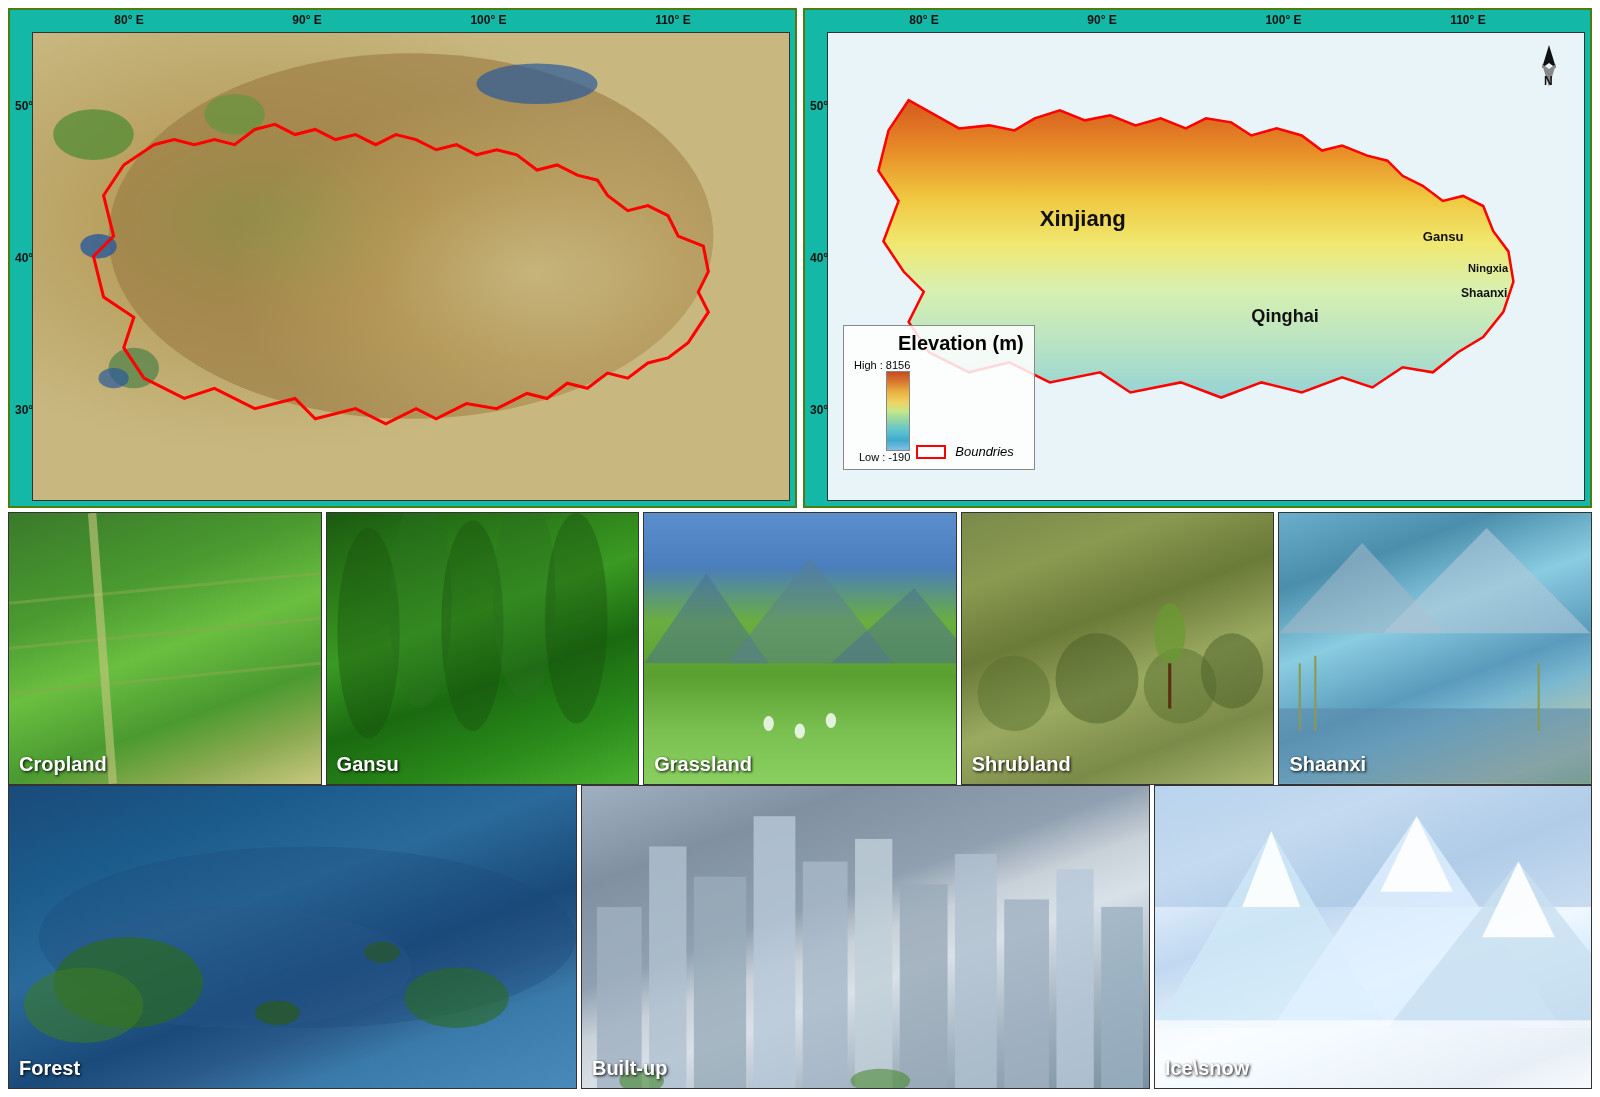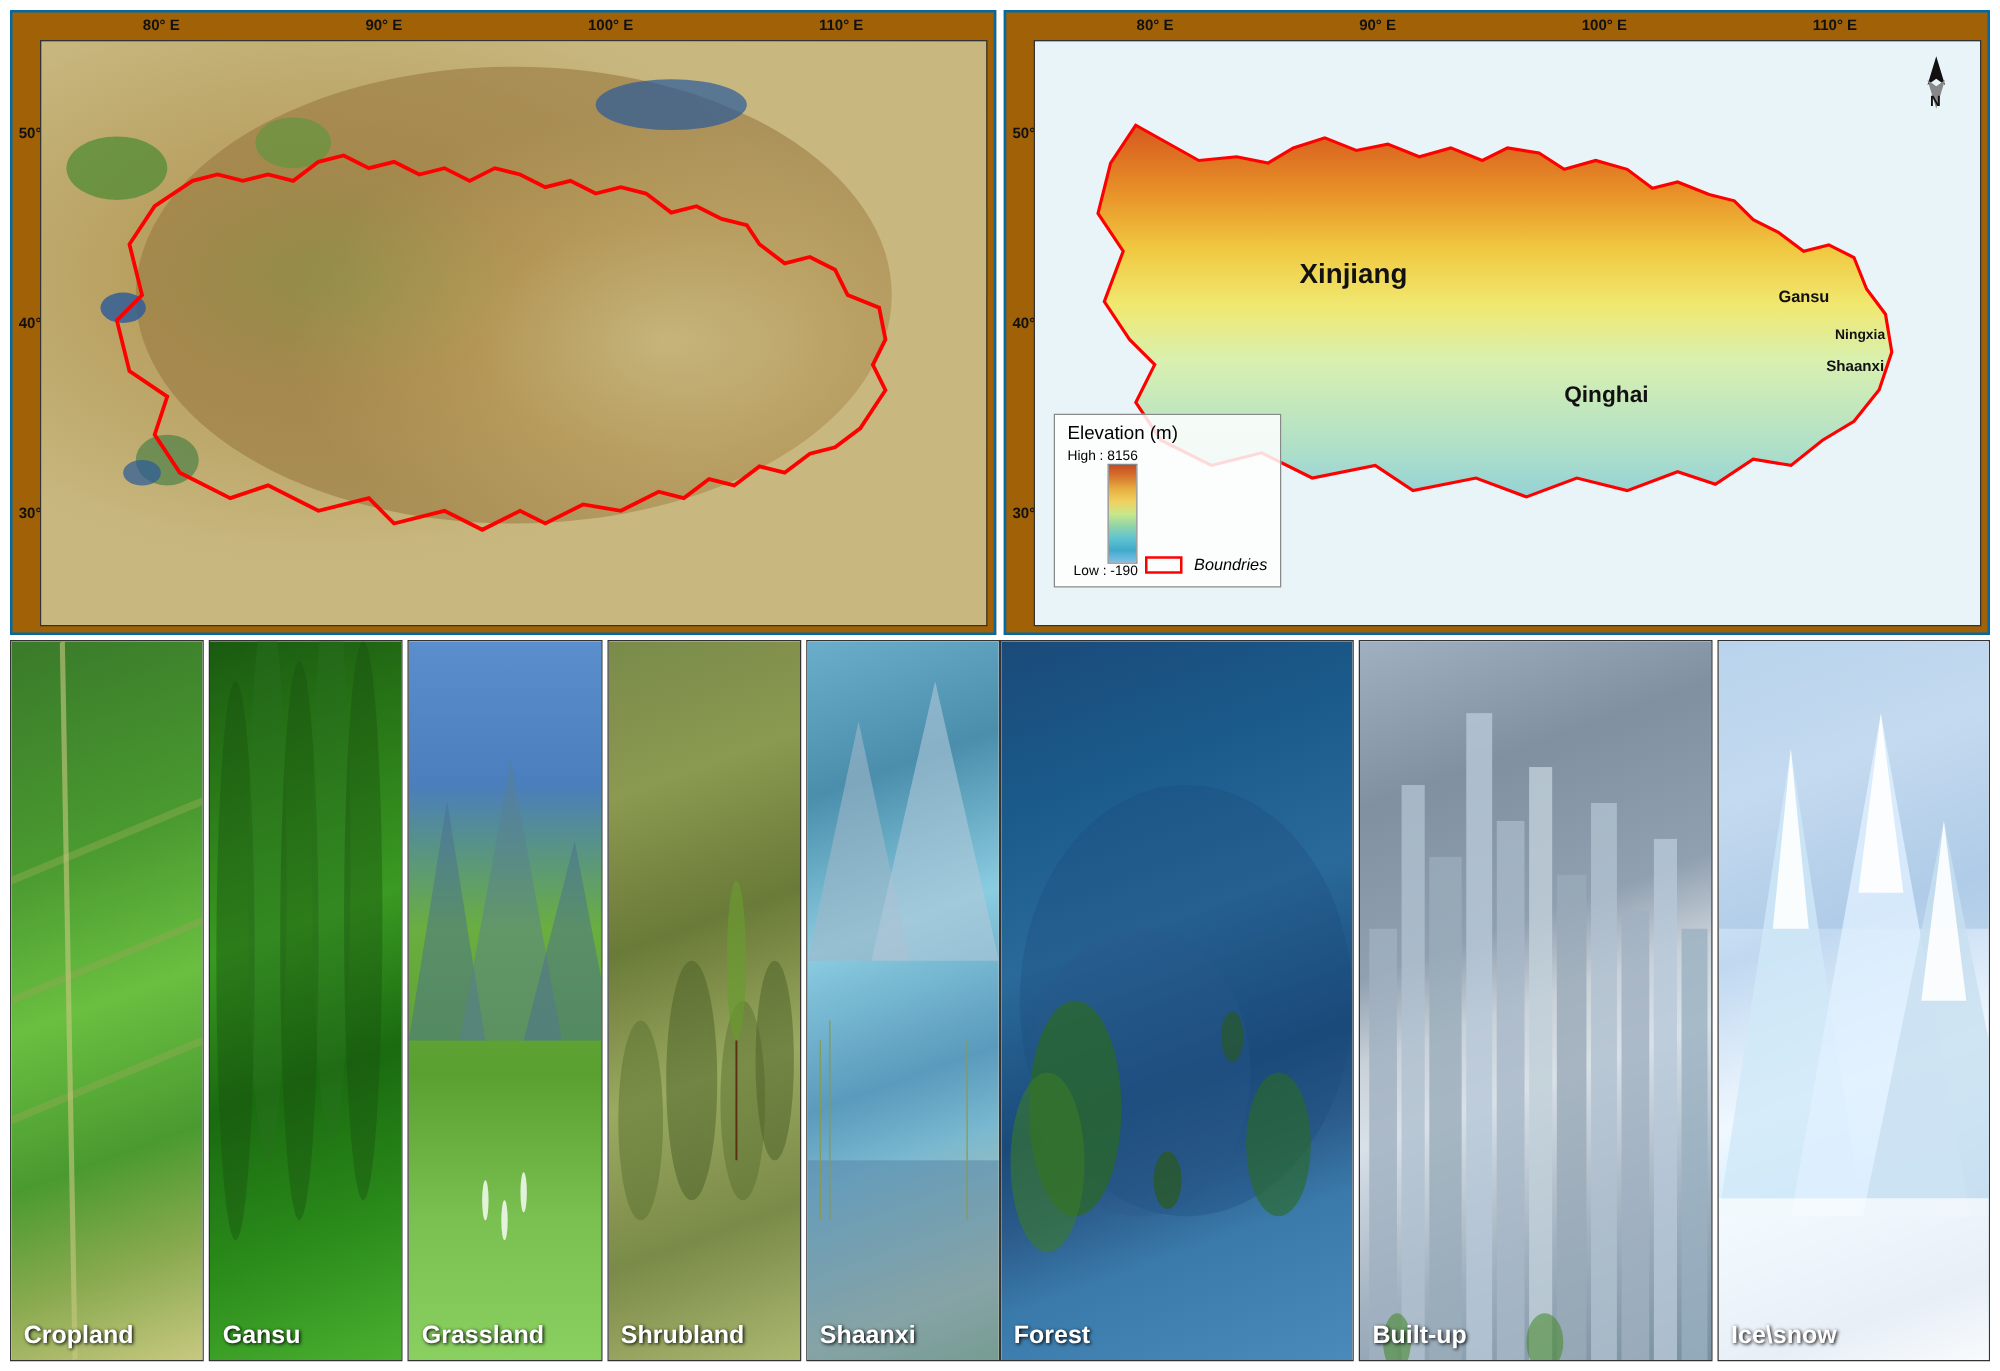--- a/index.html
+++ b/index.html
@@ -23,23 +23,23 @@
     
     .top-row {
       display: flex;
       flex-direction: row;
       gap: 6px;
       height: 500px;
     }
 
     .map-panel {
       flex: 1;
-      border: 2px solid #0369a1;
+      border: 2px solid #4d7c0f;
       position: relative;
-      background: #a16207;
+      background: #14b8a6;
       overflow: hidden;
     }
 
     
     .satellite-map {
       width: 100%;
       height: 100%;
       background: linear-gradient(135deg, #8B7355 0%, #7a9e5c 15%, #c8b887 30%, #b5a070 45%, #8B7355 60%, #c9c2a8 75%, #a89060 90%, #b0a080 100%);
       position: relative;
     }
@@ -48,21 +48,21 @@
     .elevation-map {
       width: 100%;
       height: 100%;
       position: relative;
       background: #e8f4f8;
     }
 
     
     .bottom-rows {
       display: flex;
-      flex-direction: row;
+      flex-direction: column;
       gap: 0;
       flex: 1;
     }
 
     .photo-row {
       display: flex;
       flex-direction: row;
       gap: 4px;
       flex: 1;
     }
@@ -324,21 +324,21 @@
 
             <text x="210" y="185" font-size="22" font-weight="bold" fill="#111" font-family="Arial">Xinjiang</text>
             <text x="420" y="280" font-size="18" font-weight="bold" fill="#111" font-family="Arial">Qinghai</text>
             <text x="590" y="200" font-size="13" font-weight="bold" fill="#111" font-family="Arial">Gansu</text>
             <text x="635" y="230" font-size="11" font-weight="bold" fill="#111" font-family="Arial">Ningxia</text>
             <text x="628" y="255" font-size="12" font-weight="bold" fill="#111" font-family="Arial">Shaanxi</text>
           </svg>
 
           
           <div class="legend-box" style="bottom:30px;left:15px;">
-            <div style="font-size:15px;font-weight:normal;margin-bottom:4px;">Elevation (m)</div>
+            <div style="font-size:20px;font-weight:bold;margin-bottom:4px;margin-left:44px;">Elevation (m)</div>
             <div style="display:flex;align-items:stretch;gap:6px;">
               <div style="display:flex;flex-direction:column;align-items:flex-end;">
                 <span style="font-size:11px;">High : 8156</span>
                 <div class="elevation-gradient"></div>
                 <span style="font-size:11px;">Low : -190</span>
               </div>
               <div style="margin-top:auto;margin-bottom:4px;font-style:italic;">
                 <div style="display:flex;align-items:center;gap:4px;">
                   <span class="boundaries-indicator"></span>
                   <span style="font-size:13px;">Boundries</span>

